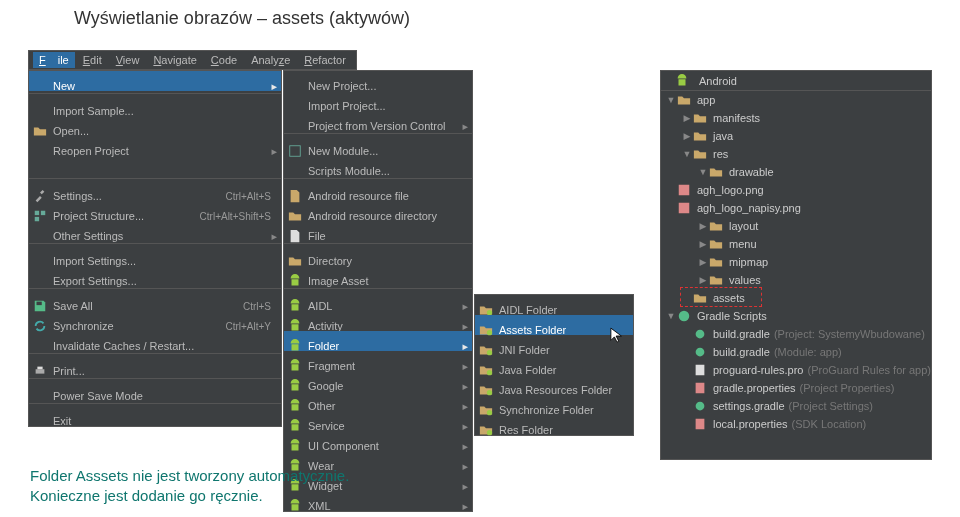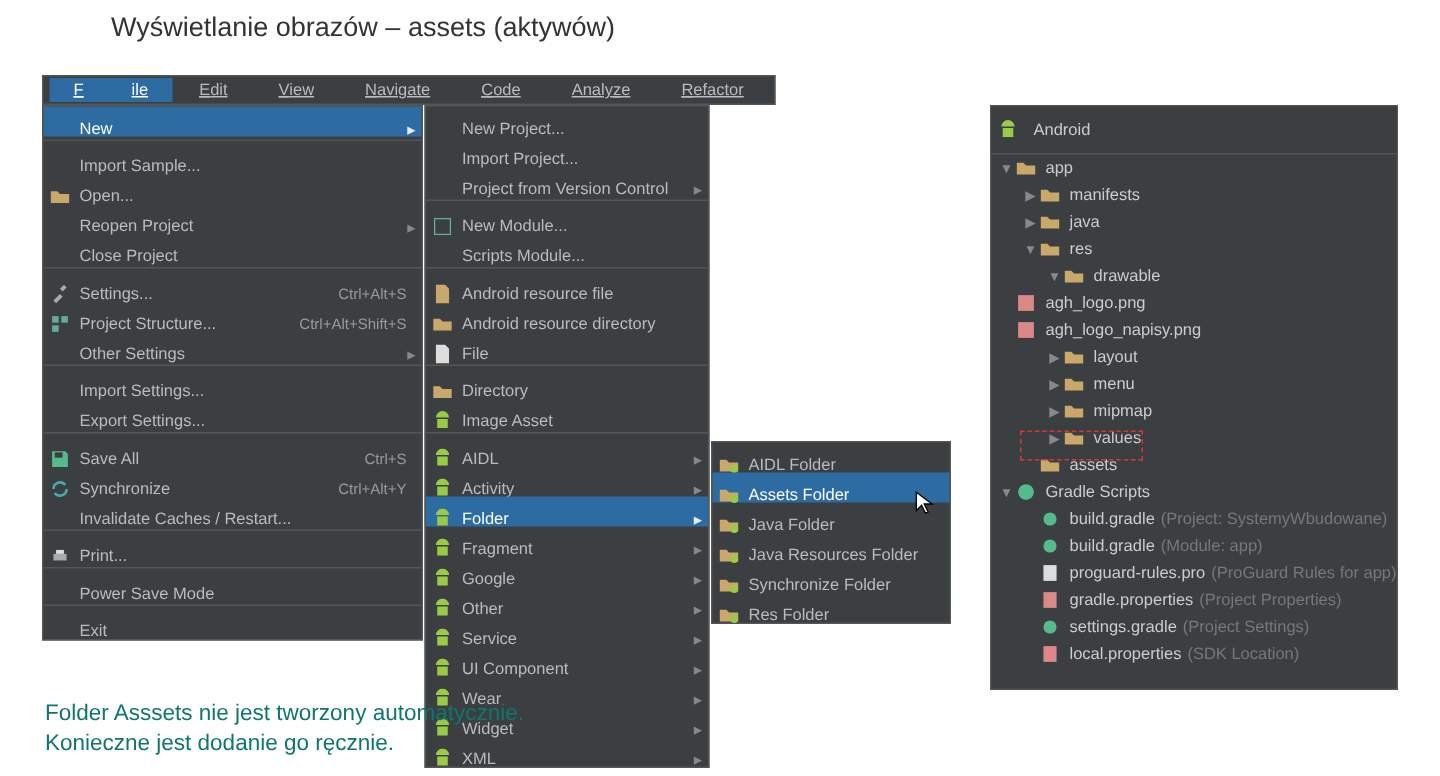--- a/index.html
+++ b/index.html
@@ -1,21 +1,21 @@
 <!DOCTYPE html>
 <html><head>
 <meta charset="utf-8">
 <style>
   * { box-sizing: border-box; margin: 0; padding: 0; }
   body { font-family: "Segoe UI", Arial, sans-serif; background: #fff; width: 960px; height: 517px; position: relative; overflow: hidden; font-size: 11px; color: #222; }
   .title { font-size: 18px; font-weight: 400; color: #333; position: absolute; top: 8px; left: 74px; }
   .footer { position: absolute; bottom: 12px; left: 30px; font-size: 15px; color: #0f766e; line-height: 1.3; }
   .panel { position: absolute; background: #3c3f41; color: #bbb; border: 1px solid #555; font-size: 11px; }
   .menubar { position: absolute; top: 50px; left: 28px; height: 20px; background: #3c3f41; display: flex; align-items: center; padding: 0 4px; gap: 2px; border: 1px solid #555; }
-  .menubar span { color: #bbb; padding: 2px 16px; text-decoration: underline; }
+  .menubar span { color: #bbb; padding: 2px 6px; }
   .menubar span.sel { background: #2d6ca2; color: #fff; }
   .menubar span u { text-decoration: underline; }
   .menu1 { top: 70px; left: 28px; width: 254px; }
   .menu2 { top: 70px; left: 283px; width: 190px; }
   .menu3 { top: 294px; left: 474px; width: 160px; }
   .proj  { top: 70px; left: 660px; width: 272px; height: 390px; }
   .row { display: flex; align-items: center; height: 20px; padding: 10px 6px 0 4px; position: relative; }
   .row.sel { background: #2d6ca2; color: #fff; }
   .row .lbl { flex: 1; white-space: nowrap; overflow: hidden; color: inherit; }
   .row .sc { color: #999; font-size: 10px; padding-right: 4px; }
@@ -27,21 +27,21 @@
   .tree-row { display: flex; align-items: center; height: 18px; padding-left: 4px; }
   .tree-row .twist { width: 12px; color: #888; font-size: 9px; text-align: center; }
   .tree-row .lbl { color: #ccc; white-space: nowrap; }
   .tree-row .mut { color: #777; margin-left: 4px; }
   .ind0 { padding-left: 4px; }
   .ind1 { padding-left: 20px; }
   .ind2 { padding-left: 36px; }
   .ind3 { }
   .highlight { position: absolute; border: 1.5px dashed #d33; }
   .cursor { position: absolute; width: 14px; height: 18px; pointer-events:none; }
-  .proj-header { height: 32px; background: #3c3f41; display: flex; align-items: center; padding: 0 4px; border-bottom: 1px solid #555; gap: 4px; }
+  .proj-header { height: 20px; background: #3c3f41; display: flex; align-items: center; padding: 0 14px; border-bottom: 1px solid #555; gap: 4px; }
   .proj-header .lbl { color: #ccc; font-weight: 500; }
 </style>
 </head>
 <body>
 
 <div class="title">Wyświetlanie obrazów – assets (aktywów)</div>
 
 <div class="menubar">
   <span class="sel"><u>F</u><span></span>ile</span>
   <span><u>E</u>dit</span>
@@ -71,21 +71,20 @@
       </span>
       <span class="lbl">Open...</span>
     </div>
   <div class="row">
       <span class="ico"></span>
       <span class="lbl">Reopen Project</span>
       <span class="arr">▸</span>
     </div>
   <div class="row">
       <span class="ico"></span>
-      <span class="lbl">Close Project</span>
     </div>
   <div class="sep"></div>
   <div class="row">
       <span class="ico">
         <svg viewBox="0 0 16 16">
           <path fill="#aaa" d="M13 3l-3 3-2-2 3-3zM3 13l5-5 2 2-5 5z"></path>
         </svg>
       </span>
       <span class="lbl">Settings...</span>
       <span class="sc">Ctrl+Alt+S</span>
@@ -343,20 +342,29 @@
       <span class="lbl">AIDL Folder</span>
     </div>
   <div class="row sel">
       <span class="ico">
         <svg viewBox="0 0 16 16">
           <path fill="#c9a86a" d="M1 4h5l2 2h7v7H1z"></path>
           <circle cx="12" cy="11" r="3" fill="#9c4"></circle>
         </svg>
       </span>
       <span class="lbl">Assets Folder</span>
+    </div>
+  <div class="row">
+      <span class="ico">
+        <svg viewBox="0 0 16 16">
+          <path fill="#c9a86a" d="M1 4h5l2 2h7v7H1z"></path>
+          <circle cx="12" cy="11" r="3" fill="#9c4"></circle>
+        </svg>
+      </span>
+      <span class="lbl">JNI Folder</span>
     </div>
   <div class="row">
       <span class="ico">
         <svg viewBox="0 0 16 16">
           <path fill="#c9a86a" d="M1 4h5l2 2h7v7H1z"></path>
           <circle cx="12" cy="11" r="3" fill="#9c4"></circle>
         </svg>
       </span>
       <span class="lbl">Java Folder</span>
     </div>

